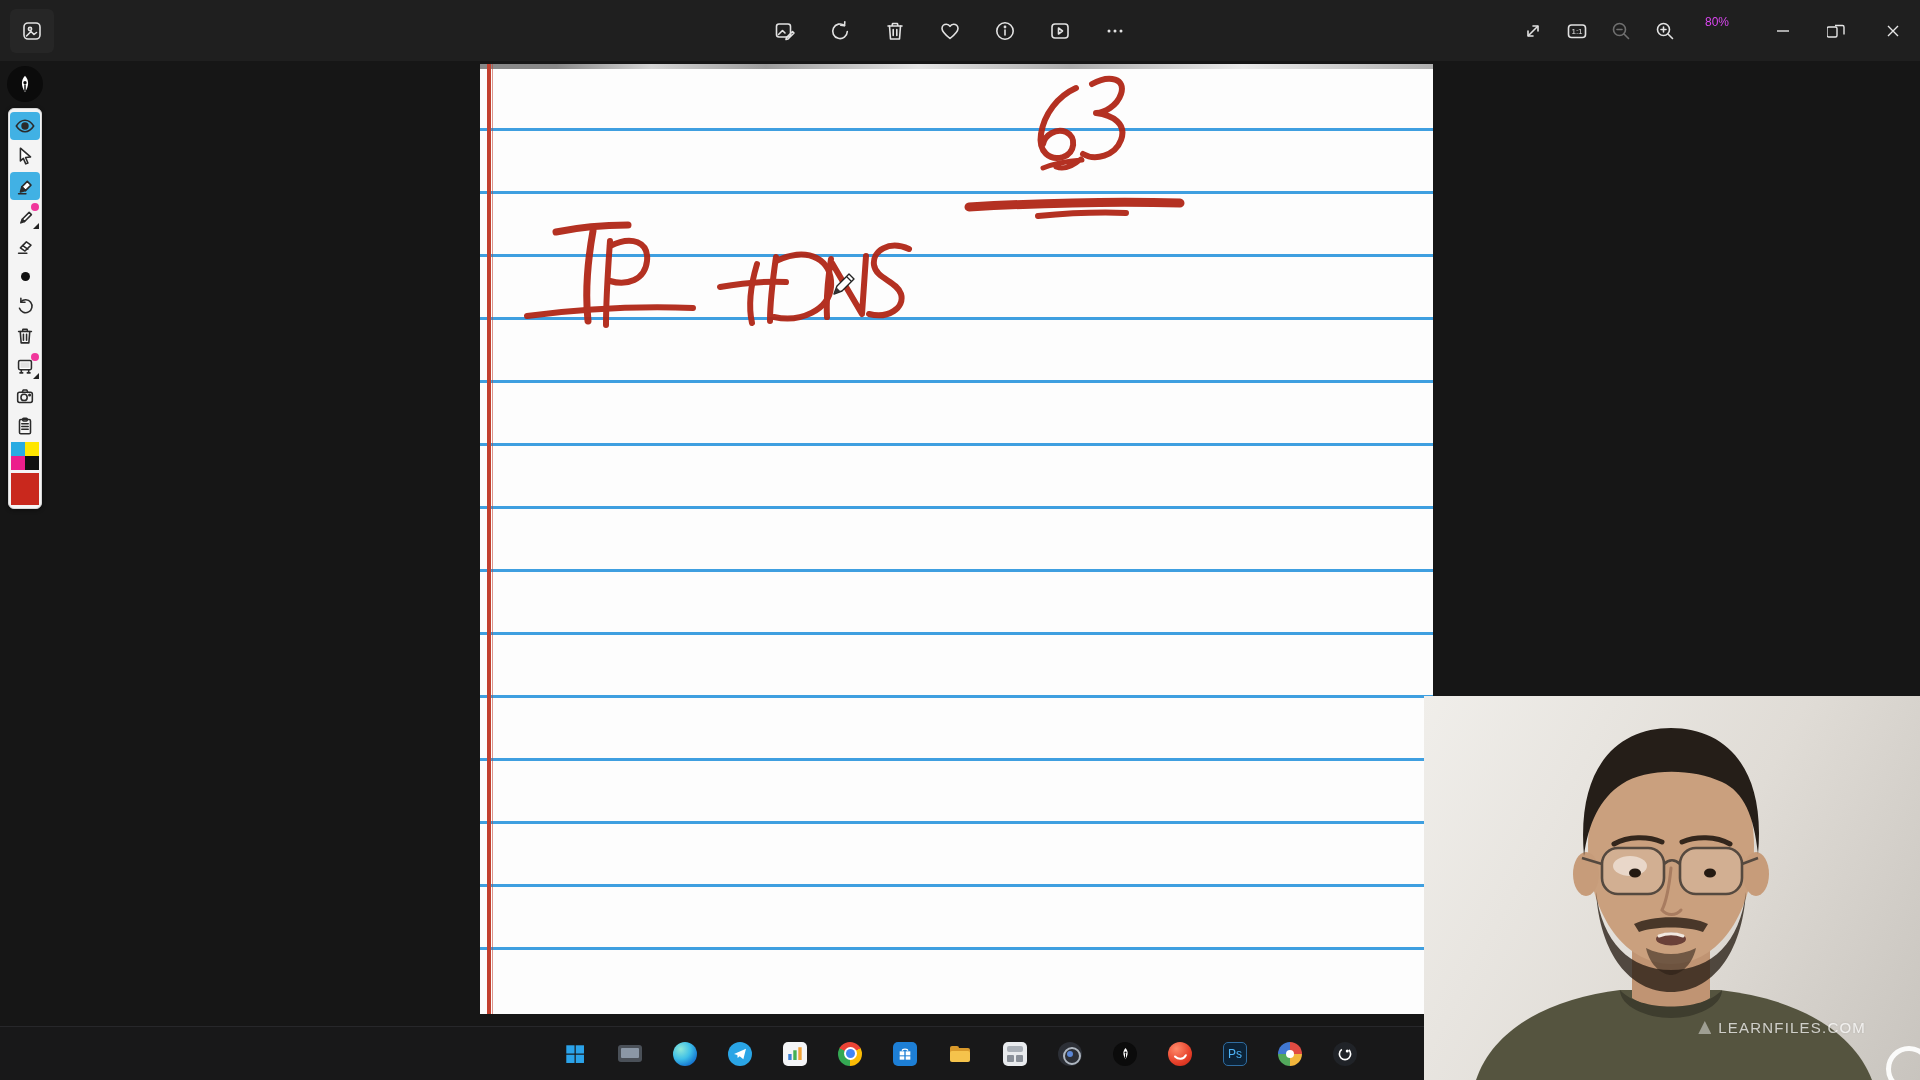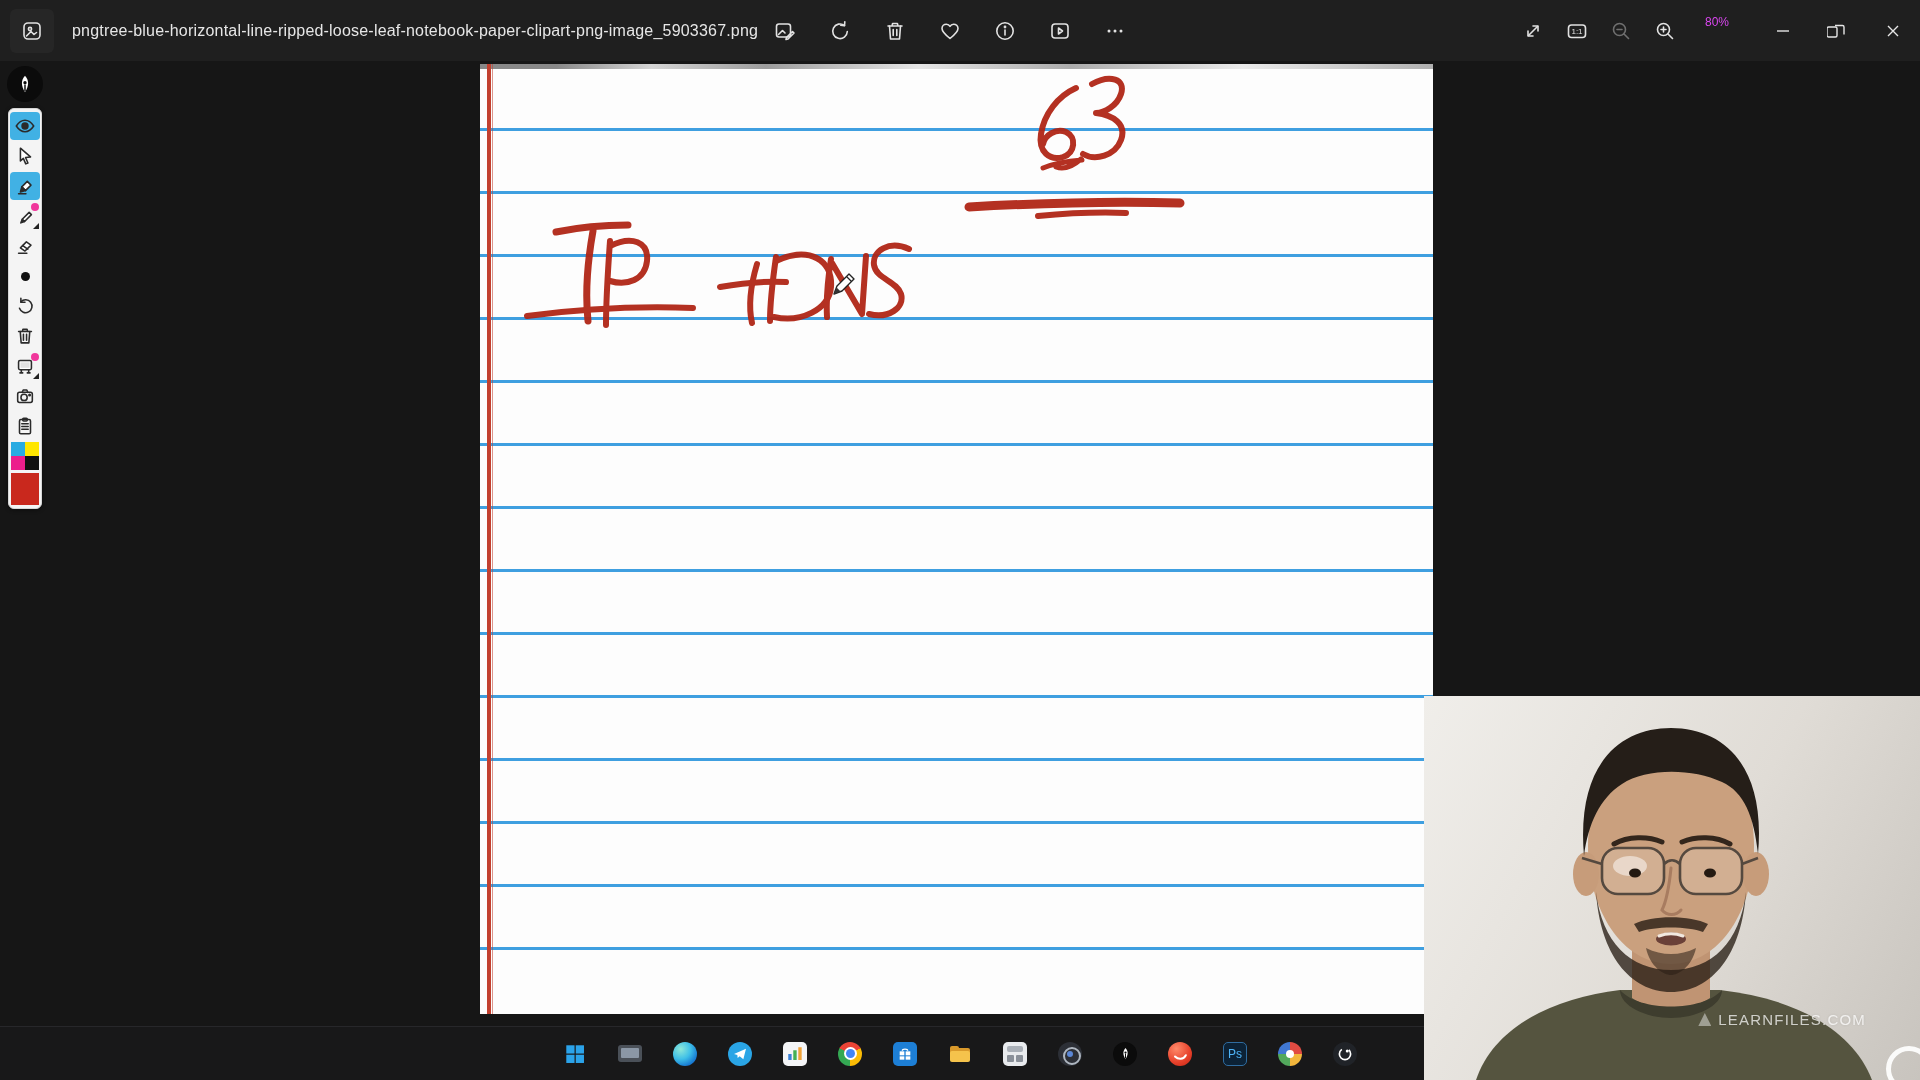--- a/index.html
+++ b/index.html
@@ -37,21 +37,21 @@
   .tool.hl{background:#41b1e4}
   .tool svg{stroke:#2b2b2b;fill:none;stroke-width:1.7;stroke-linecap:round;stroke-linejoin:round}
   .pink-dot{position:absolute;top:1px;right:1px;width:8px;height:8px;border-radius:50%;background:#f0379b}
   .corner-tri{position:absolute;right:1px;bottom:1px;width:0;height:0;border-left:6px solid transparent;border-bottom:6px solid #222}
   .size-dot{width:9px;height:9px;border-radius:50%;background:#111}
   .palette{display:grid;grid-template-columns:14px 14px;grid-template-rows:14px 14px}
   .active-swatch{width:28px;height:32px;margin-top:1px}
 
   
   .webcam{position:absolute;left:1424px;top:696px;width:496px;height:384px;background:linear-gradient(118deg,#f0eeea 0%,#e0dcd6 55%,#c8c4be 100%);z-index:60;overflow:hidden}
-  .watermark{position:absolute;right:54px;bottom:52px;display:flex;align-items:center;gap:7px;opacity:.8}
+  .watermark{position:absolute;right:54px;bottom:44px;display:flex;align-items:center;gap:7px;opacity:.8}
   .wm-ico{width:13px;height:13px;background:rgba(255,255,255,.55);clip-path:polygon(50% 0,100% 100%,0 100%)}
   .wm-text{color:rgba(255,255,255,.9);font-size:15px;letter-spacing:1.2px;text-shadow:0 0 3px rgba(0,0,0,.15)}
   .corner-badge{position:absolute;right:-12px;bottom:-12px;width:46px;height:46px;border:5px solid rgba(255,255,255,.92);border-radius:50%}
 
   
   .taskbar{position:absolute;left:0;right:0;bottom:0;height:54px;background:#181819;border-top:1px solid #27272a;display:flex;align-items:center;justify-content:center;gap:15px;z-index:20}
   .tk-btn{width:40px;height:40px;border-radius:6px;display:flex;align-items:center;justify-content:center}
   .sq{border-radius:5px}
   .circ{border-radius:50%}
   .i24{width:24px;height:24px;position:relative;display:flex;align-items:center;justify-content:center}
@@ -81,21 +81,20 @@
 <body>
 
 <div class="titlebar">
   <div class="app-chip">
     <svg class="ic" width="24" height="24" viewBox="0 0 24 24">
       <rect x="4" y="4" width="16" height="16" rx="4"></rect>
       <circle cx="10" cy="10" r="1.6"></circle>
       <path d="M6.5,17 L11,12.5 L14,15.5 L16.5,13.5"></path>
     </svg>
   </div>
-  <div class="filename">pngtree-blue-horizontal-line-ripped-loose-leaf-notebook-paper-clipart-png-image_5903367.png</div>
 
   <div class="tb-center">
     <div class="ico-btn">
       <svg class="ic" width="24" height="24" viewBox="0 0 24 24">
         <rect x="3.5" y="5" width="14" height="13" rx="2.5"></rect>
         <path d="M5.5,15.5 L9.5,11.5 L12,14"></path>
         <path d="M13.5,18.5 L19.5,12.5 L21,14 L15,20 L13,20.5 Z"></path>
       </svg>
     </div>
     <div class="ico-btn">

